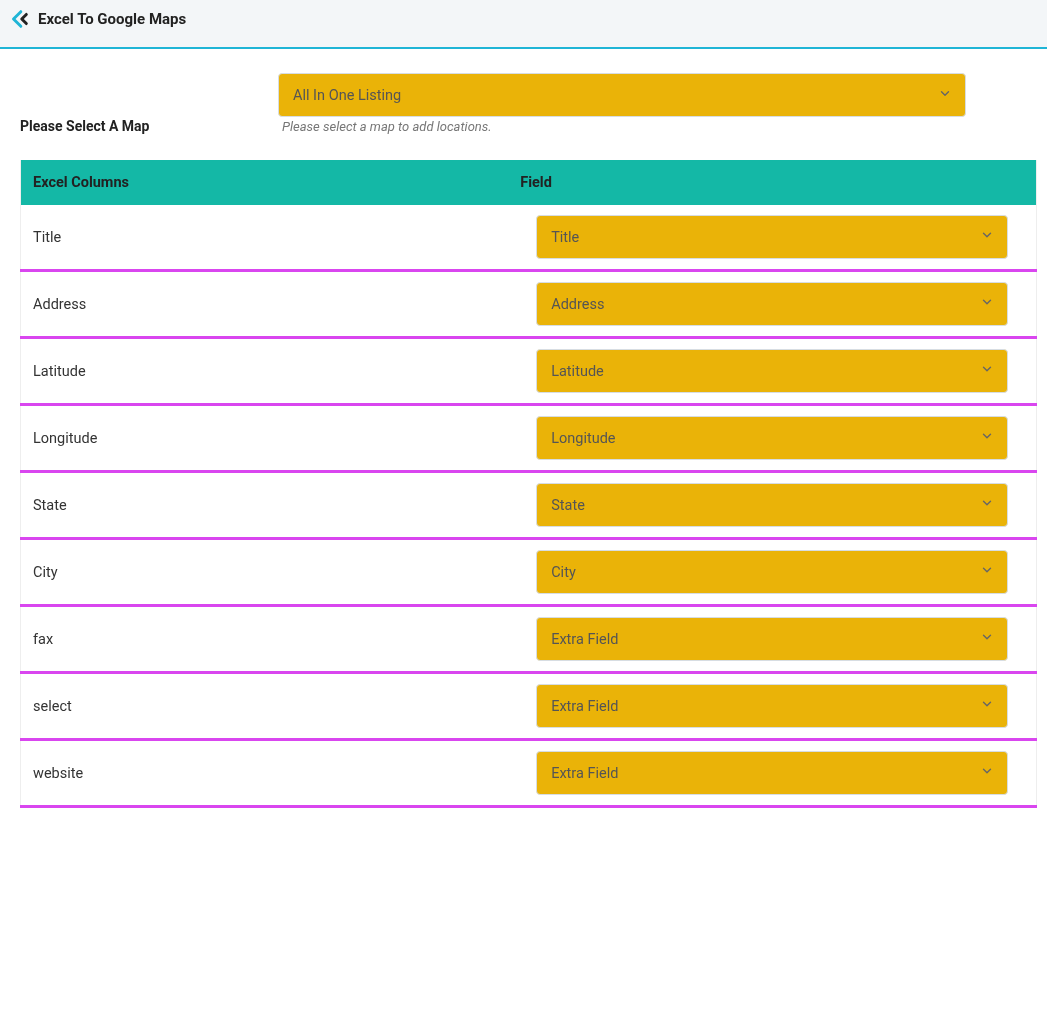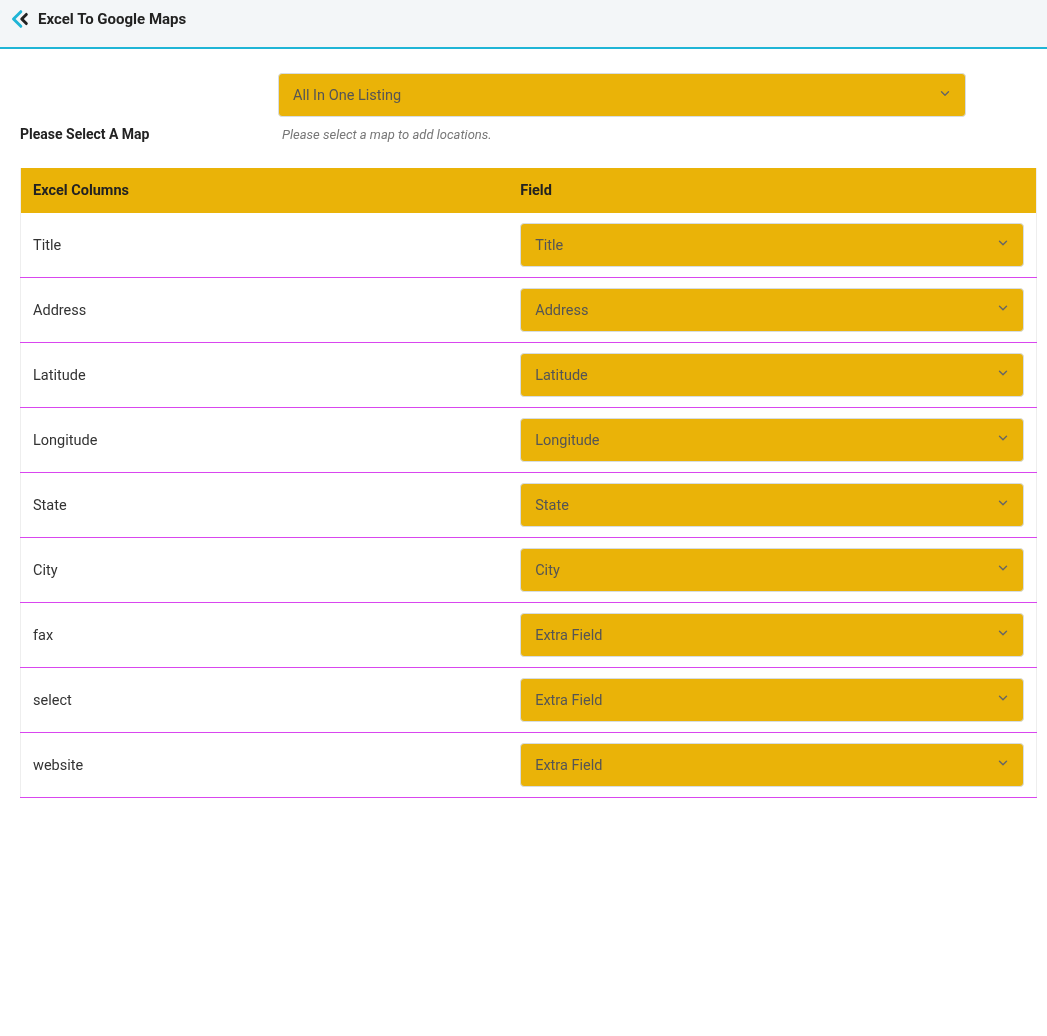--- a/index.html
+++ b/index.html
@@ -72,42 +72,42 @@
       right: 14px;
       top: 50%;
       transform: translateY(-50%);
       pointer-events: none;
       color: #666;
     }
     .hint {
       font-style: italic;
       color: #777;
       font-size: 13px;
-      margin-top: 10px;
+      margin-top: 2px;
       padding-left: 4px;
     }
     table.map-table {
       width: 100%;
       border-collapse: collapse;
       margin-top: 6px;
       border-left: 1px solid #eee;
       border-right: 1px solid #eee;
     }
     table.map-table thead th {
       text-align: left;
-      background: #eab308;
+      background: #14b8a6;
       font-weight: 700;
       padding: 14px 12px;
       font-size: 14.5px;
       color: #222;
     }
     table.map-table thead th:first-child { width: 48%; }
     table.map-table tbody td {
-      padding: 10px 12px;
-      border-bottom: 1px solid #d946ef;
+      padding: 10px 28px;
+      border-bottom: 3px solid #d946ef;
       vertical-align: middle;
       font-size: 14.5px;
       color: #333;
     }
     table.map-table tbody td:first-child {
       padding-left: 12px;
     }
     .cell-select {
       padding-right: 8px;
     }

